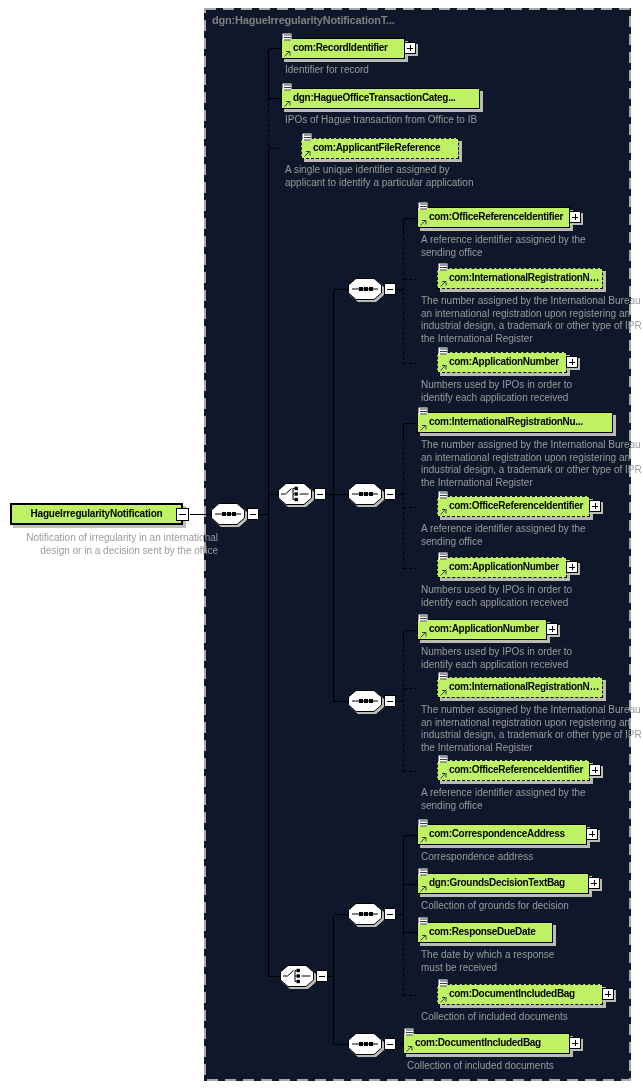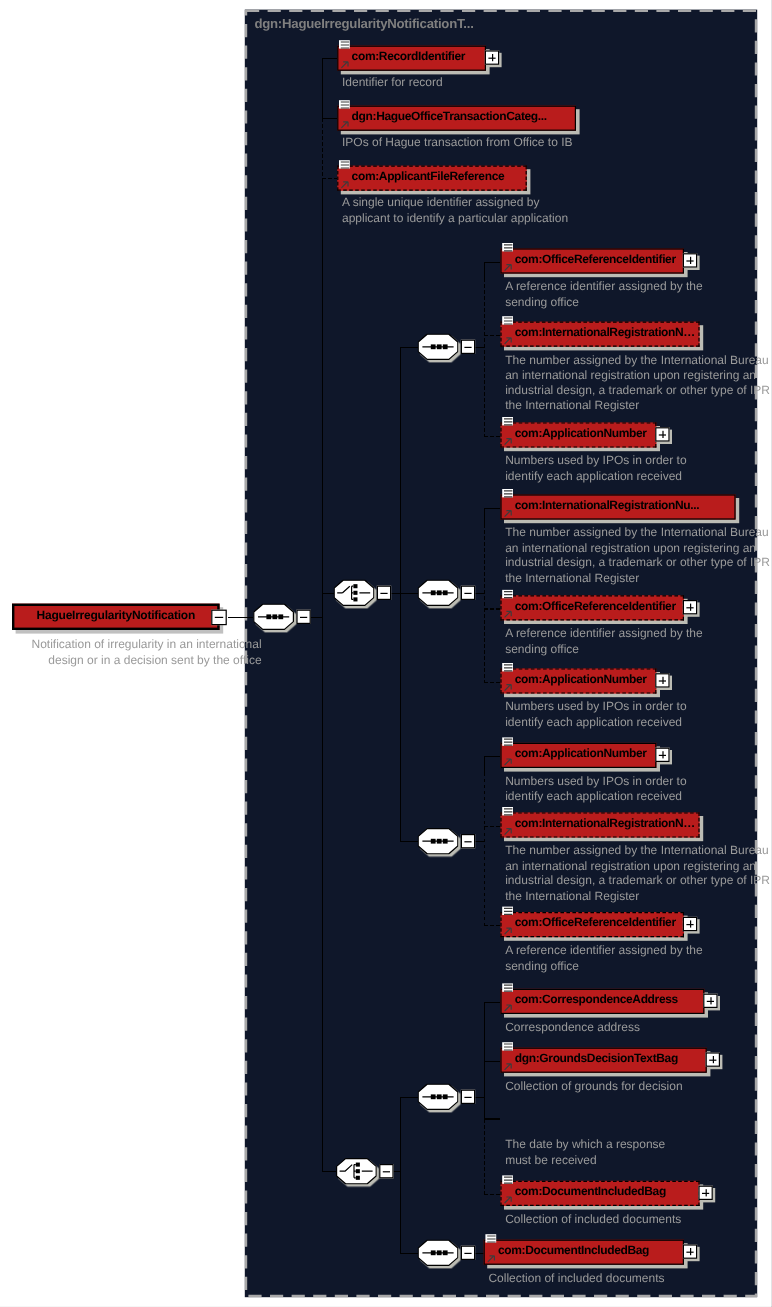--- a/index.html
+++ b/index.html
@@ -6,23 +6,23 @@
   #stage{position:relative;width:643px;height:1089px;background:#fff;overflow:hidden;
          font-family:"Liberation Sans",sans-serif;outline:1px solid #d8d8d8;}
   
   .container{position:absolute;left:204px;top:8px;width:427px;height:1073px;background:#0f172a;}
   .container-border{position:absolute;left:0;top:0;pointer-events:none;}
   .container-label{position:absolute;left:8px;top:6px;font-size:11px;font-weight:bold;color:#7f7f7f;
                    letter-spacing:-0.2px;white-space:nowrap;}
   
   #wires{position:absolute;left:0;top:0;pointer-events:none;}
   
-  .box{position:absolute;height:21px;background:#b91c1c;border:1px solid #000;box-sizing:border-box;
+  .box{position:absolute;height:21px;background:#bef264;border:1px solid #000;box-sizing:border-box;
        box-shadow:3px 3px 0 #bcbcb4;}
-  .box.dashed{border-style:dashed;}
+  .box.dashed{border-style:dashed;margin-left:20px;}
   .box.root{height:22px;border-width:2px;box-shadow:3px 3px 0 #c0c0c0;}
   .el-label{display:block;margin:0 2px 0 11px;font-size:10px;font-weight:bold;line-height:18px;
             letter-spacing:-0.3px;color:#000;white-space:nowrap;overflow:hidden;text-overflow:ellipsis;}
   .box.root .el-label{margin:0 8px;line-height:18px;letter-spacing:-0.2px;text-align:center;}
   .el-icon{position:absolute;left:0;top:-6px;}
   
   .desc{position:absolute;font-size:10px;line-height:12.5px;color:#9a9a9a;}
   
   .pm{position:absolute;width:12px;height:12px;background:#fff;border:1px solid #000;box-sizing:border-box;}
   .pm::before{content:"";position:absolute;left:2px;right:2px;top:50%;margin-top:-0.5px;height:1px;background:#000;}
@@ -289,20 +289,27 @@
   <div class="box" style="left:417px;top:873px;width:172px;">
     <svg class="el-icon" width="11" height="27">
         <rect x="0.5" y="0.5" width="9" height="7" fill="#fff" stroke="none"></rect>
         <path d="M2 2 H9 M2 4.5 H9 M2 7 H9 M2.5 23.5 L7.5 18.5 M4 18.5 H8 M8 18.5 V22.5" stroke="#3c3c3c" fill="none"></path>
       </svg>
     <span class="el-label">dgn:GroundsDecisionTextBag</span>
     <span class="pm plus shadow"></span>
   </div>
   <div class="desc" style="left:421px;top:900px;width:200px;">Collection of grounds for decision</div>
 
+  <div class="box" style="left:417px;top:922px;width:136px;">
+    <svg class="el-icon" width="11" height="27">
+        <rect x="0.5" y="0.5" width="9" height="7" fill="#fff" stroke="none"></rect>
+        <path d="M2 2 H9 M2 4.5 H9 M2 7 H9 M2.5 23.5 L7.5 18.5 M4 18.5 H8 M8 18.5 V22.5" stroke="#3c3c3c" fill="none"></path>
+      </svg>
+    <span class="el-label">com:ResponseDueDate</span>
+  </div>
   <div class="desc" style="left:421px;top:949px;width:155px;">The date by which a response must be received</div>
 
   <div class="box dashed" style="left:417px;top:984px;width:166px;">
     <svg class="el-icon" width="11" height="27">
         <rect x="0.5" y="0.5" width="9" height="7" fill="#fff" stroke="none"></rect>
         <path d="M2 2 H9 M2 4.5 H9 M2 7 H9 M2.5 23.5 L7.5 18.5 M4 18.5 H8 M8 18.5 V22.5" stroke="#3c3c3c" fill="none"></path>
       </svg>
     <span class="el-label">com:DocumentIncludedBag</span>
     <span class="pm plus shadow"></span>
   </div>

